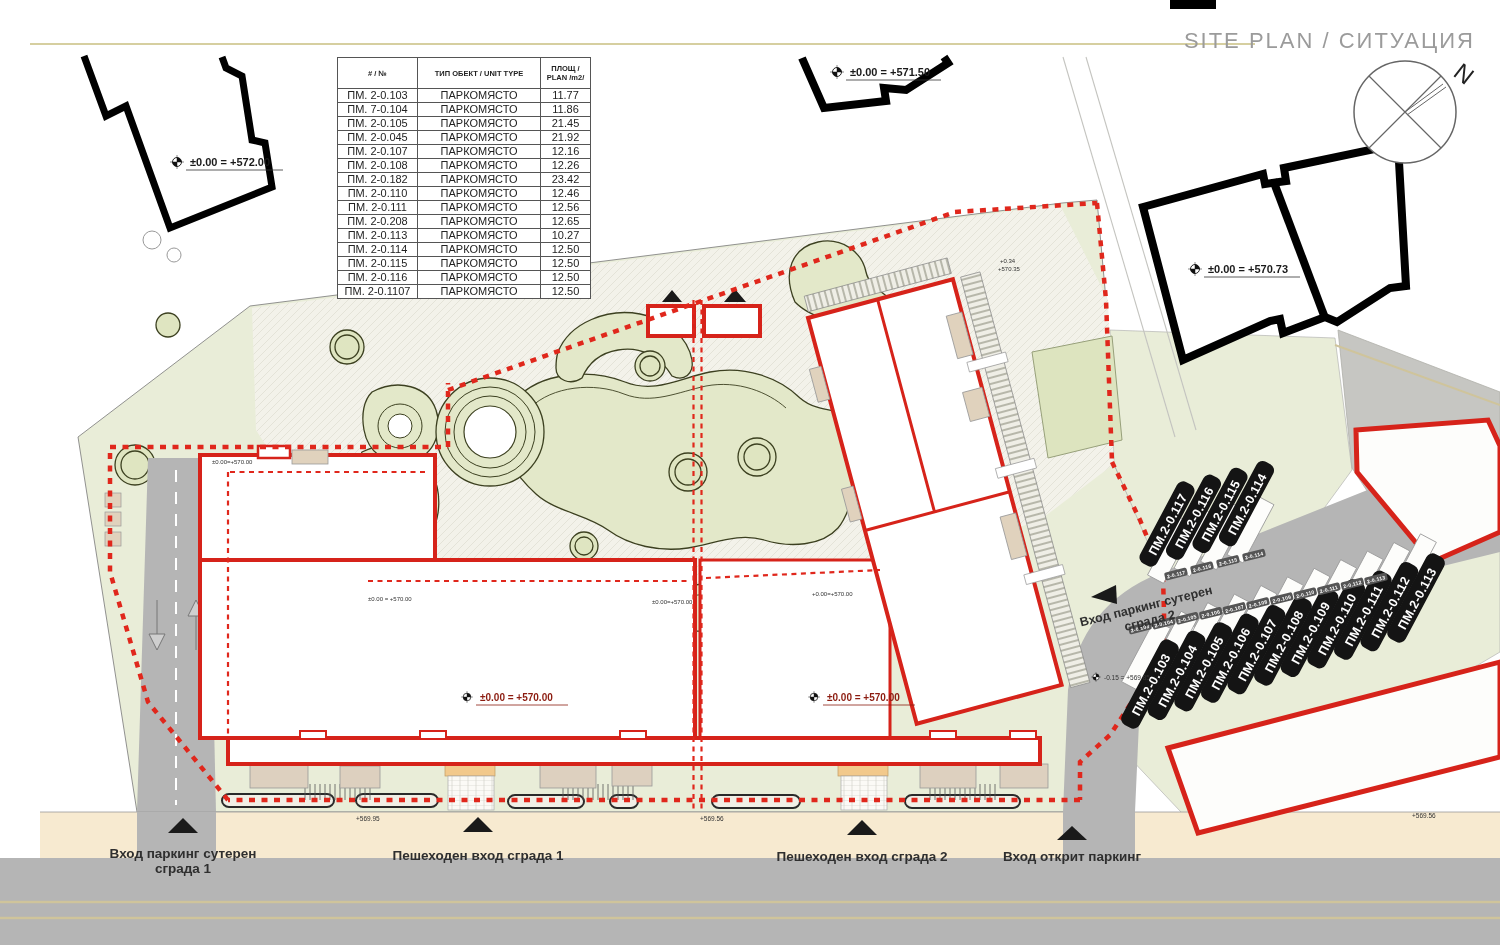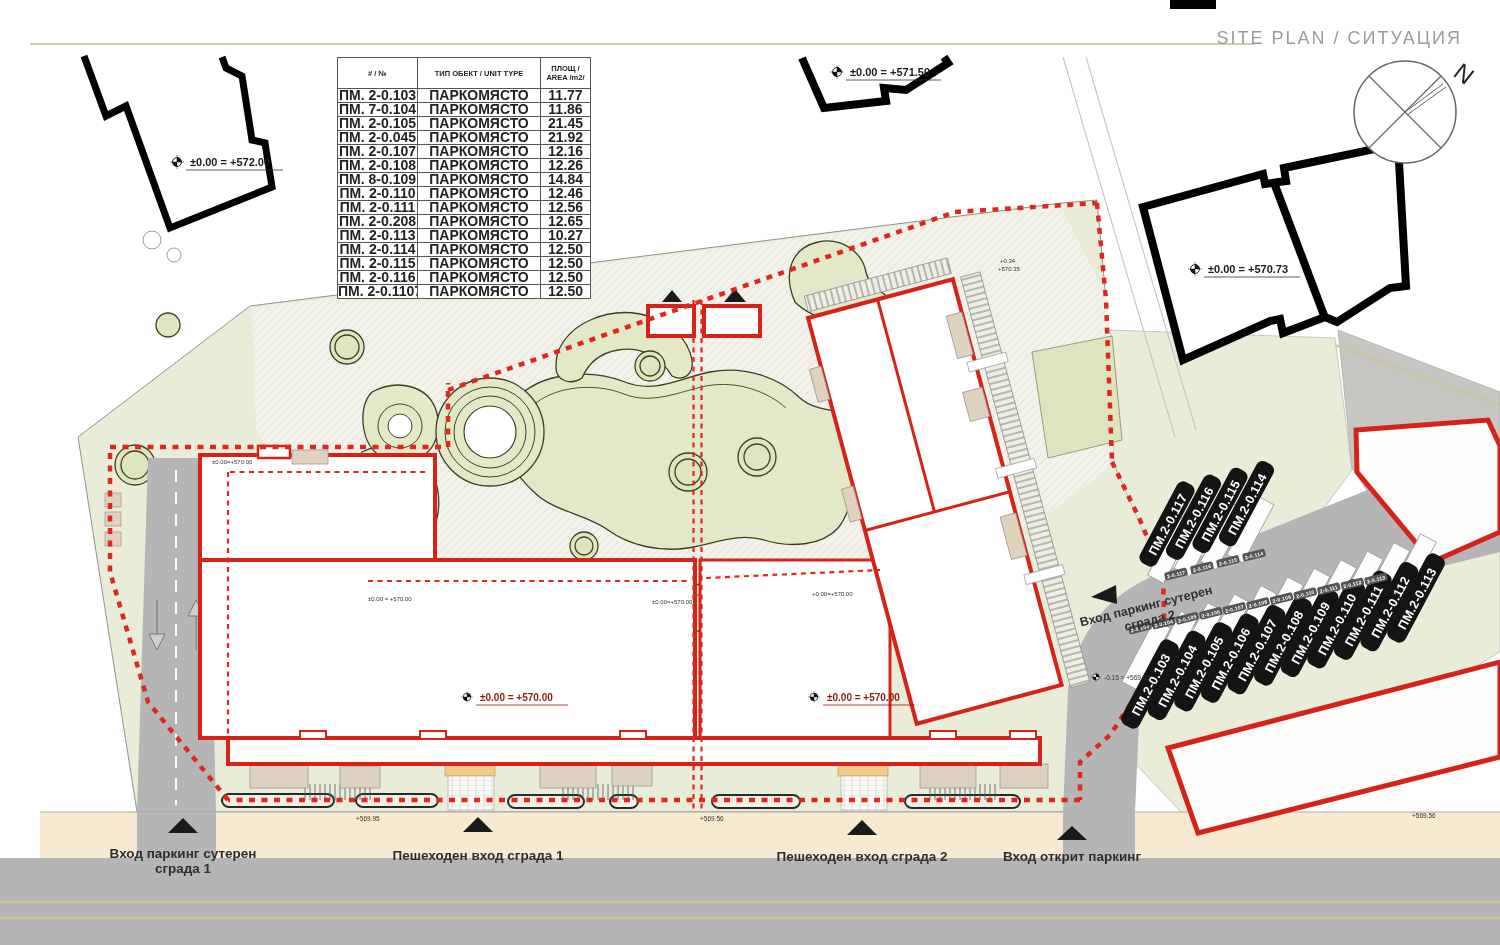--- a/index.html
+++ b/index.html
@@ -1,27 +1,27 @@
 <!DOCTYPE html>
 <html><head>
 <meta charset="utf-8">
 <style>
   html,body{margin:0;padding:0;background:#fff;}
   .canvas{position:relative;width:1500px;height:945px;background:#fff;overflow:hidden;
           font-family:"Liberation Sans",sans-serif;}
   .canvas svg{position:absolute;left:0;top:0;}
   .top-rule{position:absolute;left:30px;top:43px;width:1225px;height:2px;background:#d6cfa0;}
-  .plan-title{position:absolute;right:38px;top:28px;font-size:18px;color:#9b9b9b;
+  .plan-title{position:absolute;right:25px;top:28px;font-size:22px;color:#9b9b9b;
               letter-spacing:2px;white-space:nowrap;}
   table.ptable{position:absolute;left:337px;top:57px;width:253px;border-collapse:collapse;
                table-layout:fixed;background:#fff;}
   table.ptable th, table.ptable td{border:1px solid #555;color:#222;text-align:center;
                padding:0;overflow:hidden;}
   table.ptable th{font-size:7.5px;font-weight:bold;line-height:9px;height:30px;white-space:normal;}
-  table.ptable td{font-size:14px;font-weight:bold;line-height:13px;height:13px;white-space:nowrap;}
+  table.ptable td{font-size:11px;font-weight:normal;line-height:13px;height:13px;white-space:nowrap;}
   .c1{width:80px}.c2{width:123px}.c3{width:50px}
   text{font-family:"Liberation Sans",sans-serif;}
 </style>
 </head>
 <body>
 
 <div class="canvas">
 
 <svg width="1500" height="945" viewBox="0 0 1500 945">
   <defs>
@@ -470,21 +470,21 @@
 <table class="ptable">
   <colgroup>
         <col class="c1">
         <col class="c2">
         <col class="c3">
       </colgroup>
   <thead>
     <tr>
       <th># / №</th>
       <th>ТИП ОБЕКТ / UNIT TYPE</th>
-      <th>ПЛОЩ / AREA /m2/</th>
+      <th>ПЛОЩ / PLAN /m2/</th>
     </tr>
   </thead>
   <tbody>
         <tr>
           <td>ПМ. 2-0.103</td>
           <td>ПАРКОМЯСТО</td>
           <td>11.77</td>
         </tr>
         <tr>
           <td>ПМ. 7-0.104</td>
@@ -505,23 +505,23 @@
           <td>ПМ. 2-0.107</td>
           <td>ПАРКОМЯСТО</td>
           <td>12.16</td>
         </tr>
         <tr>
           <td>ПМ. 2-0.108</td>
           <td>ПАРКОМЯСТО</td>
           <td>12.26</td>
         </tr>
         <tr>
-          <td>ПМ. 8-0.109</td>
-          <td>ПАРКОМЯСТО</td>
-          <td>14.84</td>
+          <td>ПМ. 2-0.182</td>
+          <td>ПАРКОМЯСТО</td>
+          <td>23.42</td>
         </tr>
         <tr>
           <td>ПМ. 2-0.110</td>
           <td>ПАРКОМЯСТО</td>
           <td>12.46</td>
         </tr>
         <tr>
           <td>ПМ. 2-0.111</td>
           <td>ПАРКОМЯСТО</td>
           <td>12.56</td>

